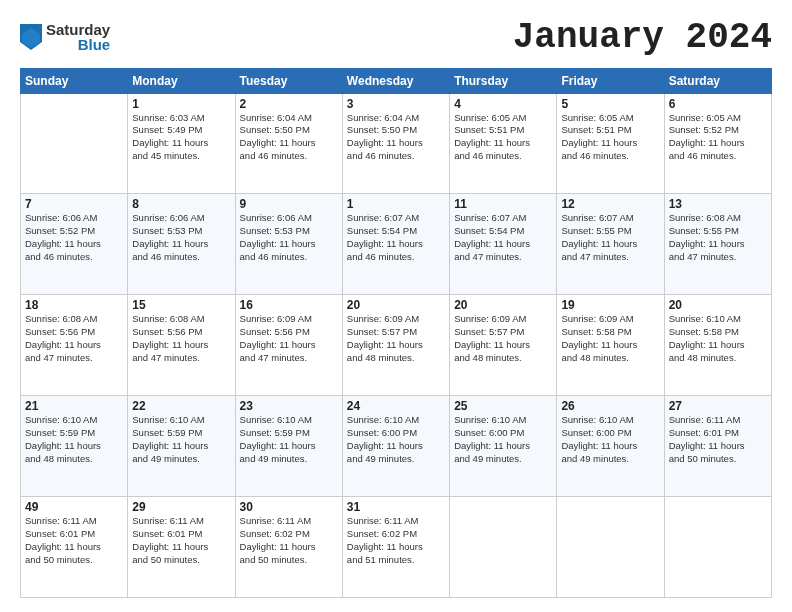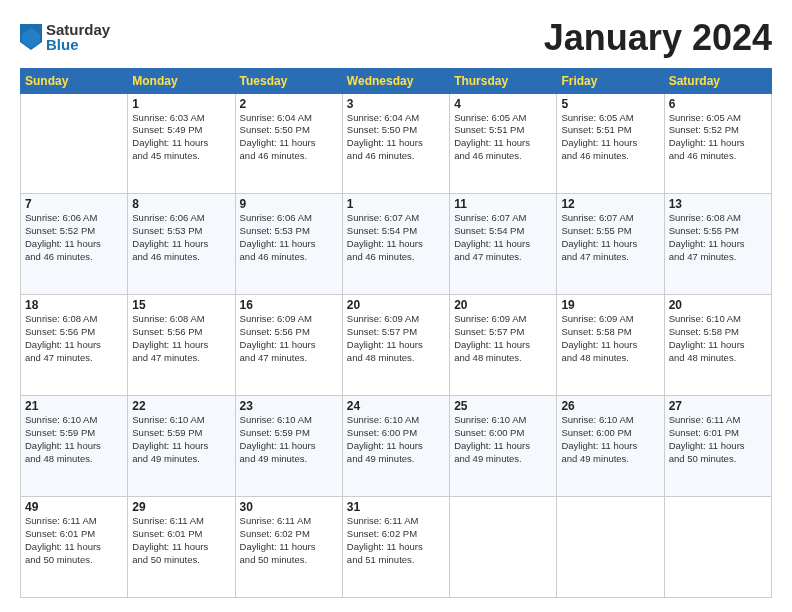--- a/index.html
+++ b/index.html
@@ -35,49 +35,51 @@
     }
     .logo-general {
       font-size: 15px;
       font-weight: bold;
       color: #333;
     }
     .logo-blue {
       font-size: 15px;
       font-weight: bold;
       color: #1a6faf;
+      text-align: right;
     }
     .logo-icon {
       width: 22px;
       height: 26px;
       margin-right: 4px;
     }
     .title-block {
       text-align: right;
     }
     .cal-title {
       font-size: 36px;
       font-weight: bold;
       color: #222;
       line-height: 1.1;
+      font-family: Liberation Mono, monospace;
     }
     .cal-subtitle {
       font-size: 14px;
       color: #555;
     }
     .calendar {
       flex: 1;
       border: 1px solid #ccc;
       border-collapse: collapse;
       width: 100%;
       table-layout: fixed;
     }
     .calendar th {
       background: #2a6db5;
-      color: #fde047;
+      color: #ffffff;
       font-size: 12px;
       font-weight: bold;
       padding: 5px 4px;
       border: 1px solid #2a6db5;
       text-align: left;
     }
     .calendar td {
       border: 1px solid #ccc;
       vertical-align: top;
       padding: 3px 4px;

